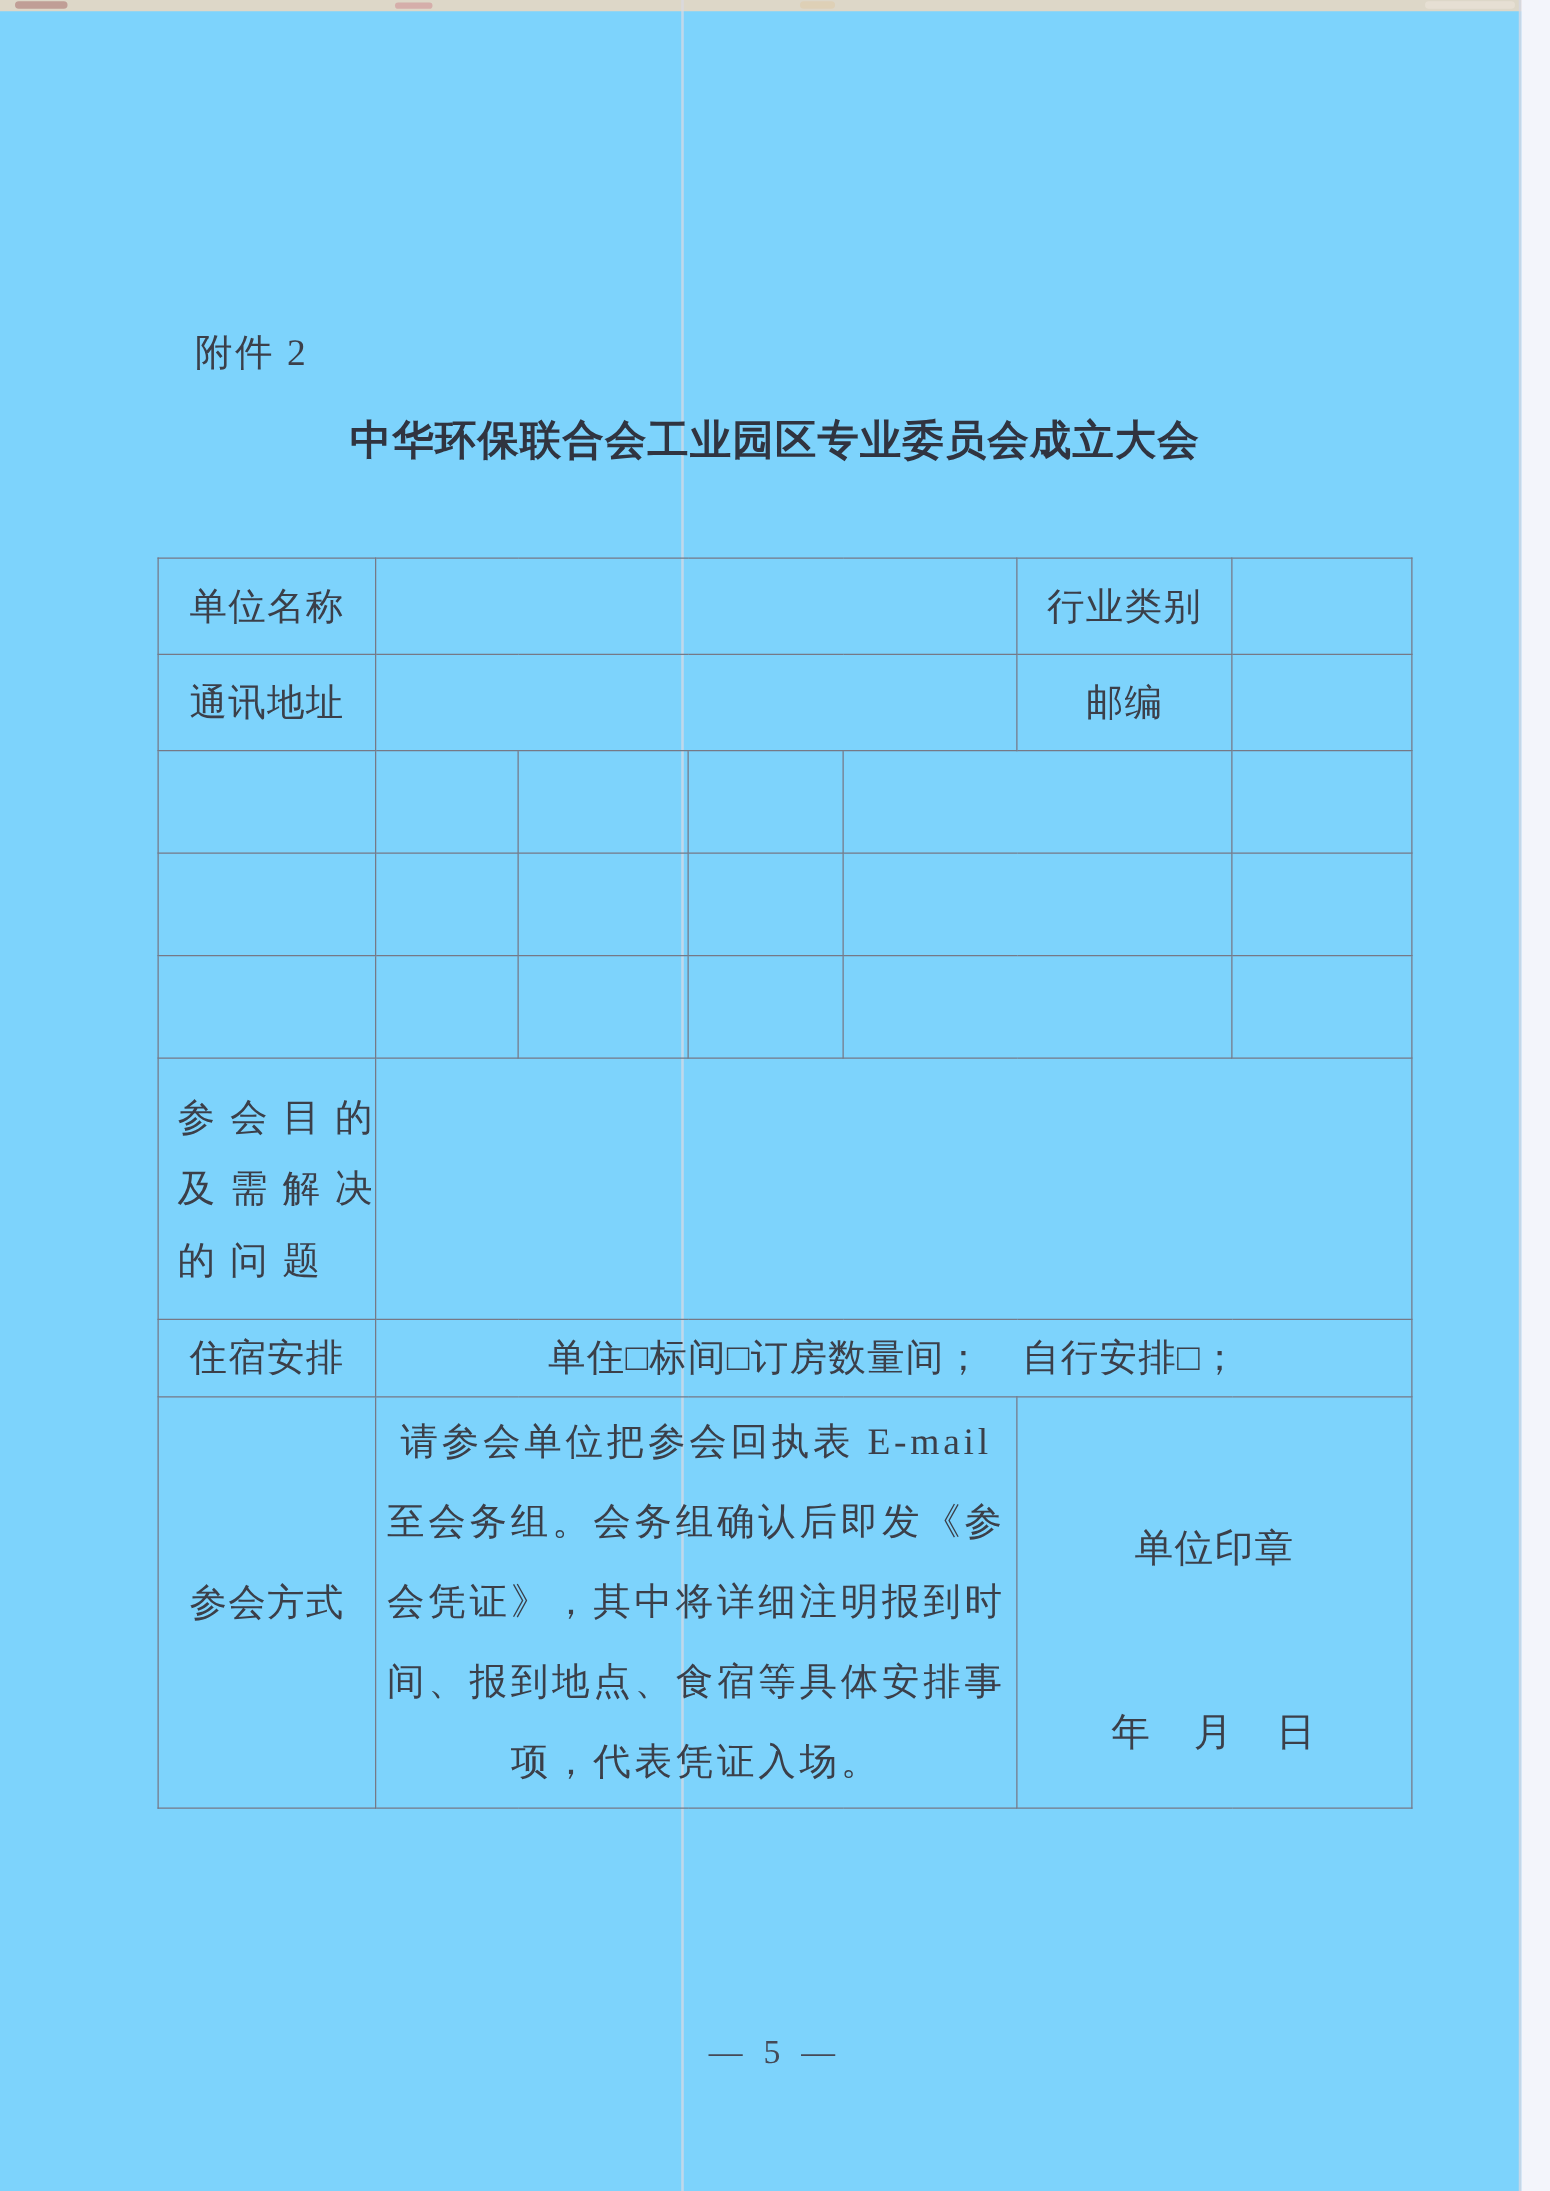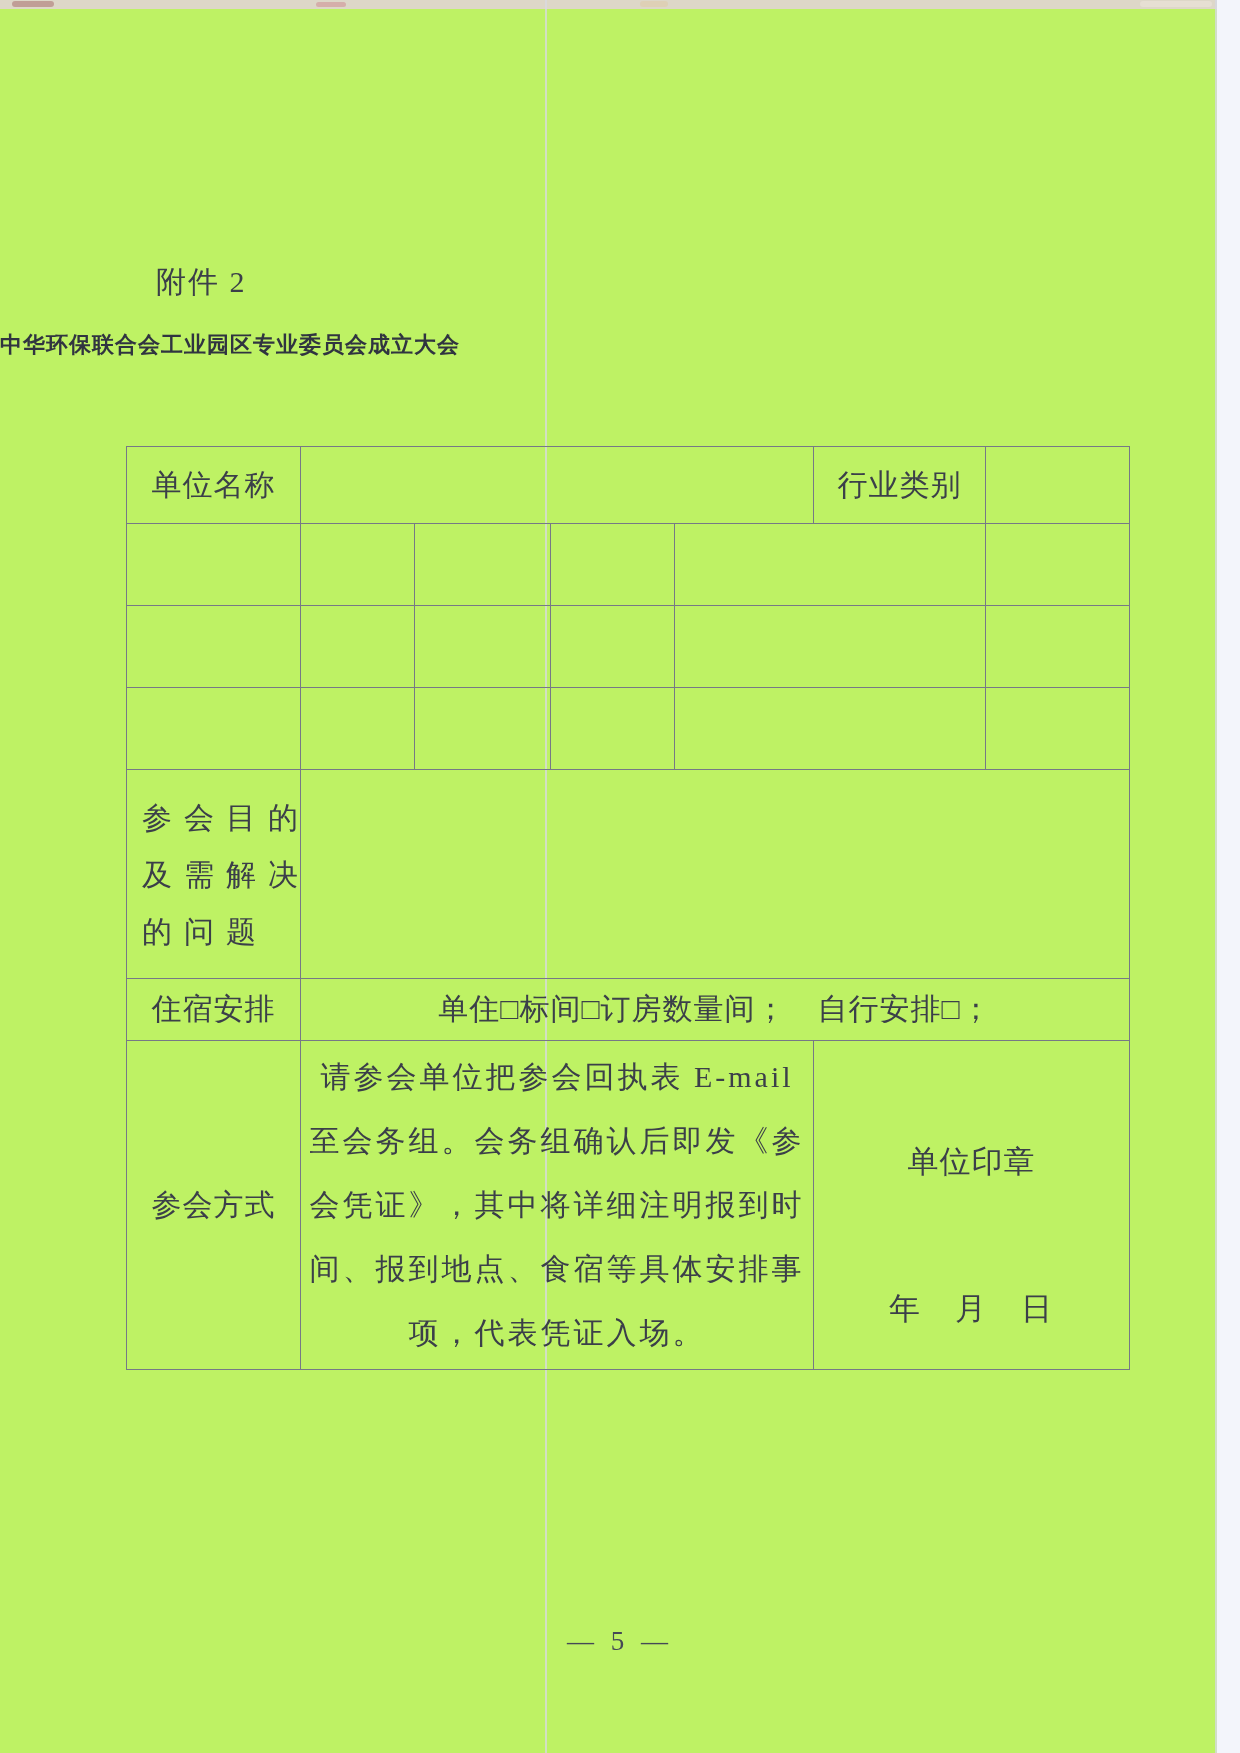--- a/index.html
+++ b/index.html
@@ -1,38 +1,38 @@
 <!DOCTYPE html>
 <html><head>
 <meta charset="utf-8">
 <style>
   html,body { margin:0; padding:0; background:#cfd1d8; }
   .page {
     position:relative; width:1240px; height:1753px;
-    background:#bef264; overflow:hidden;
+    background:#7dd3fc; overflow:hidden;
     font-family:"Liberation Serif","DejaVu Serif",serif;
     color:#3b3f49;
   }
   
   .top-band { position:absolute; top:0; left:0; right:0; height:9px; background:#ddd7c8; }
   .speck { position:absolute; border-radius:3px; }
   .speck1 { left:12px; top:1px; width:42px; height:6px; background:#b9908a; opacity:.8; }
   .speck2 { left:316px; top:2px; width:30px; height:5px; background:#d4a7a4; opacity:.85; }
   .speck3 { left:640px; top:1px; width:28px; height:6px; background:#ded0b6; }
   .speck4 { left:1140px; top:1px; width:72px; height:6px; background:#e6dfd3; }
   .right-strip { position:absolute; top:0; bottom:0; left:1217px; right:0; background:#f3f5fb; }
   .scan-vline { position:absolute; top:0; bottom:0; width:2px; }
   .vline-mid { left:545px; background:#d8dae3; opacity:.75; }
   .vline-right { left:1215px; background:#d6d8e2; opacity:.8; }
 
   
   .attachment { position:absolute; left:156px; top:262px; font-size:30px; letter-spacing:2px; }
-  .title { position:absolute; left:0; width:100%; text-align:left;
+  .title { position:absolute; left:0; width:100%; text-align:center;
            font-family:"Liberation Sans","DejaVu Sans",sans-serif; font-weight:bold;
-           color:#303440; font-size:22px; letter-spacing:1px; }
+           color:#303440; font-size:33px; letter-spacing:1px; }
   .title1 { top:330px; }
   .title2 { top:390px; }
 
   
   table.form { position:absolute; left:126px; top:446px; width:1003px;
                border-collapse:collapse; table-layout:fixed; }
   table.form td { border:1.6px solid #767986; padding:0; font-size:30px;
                   text-align:center; vertical-align:middle; letter-spacing:1px;
                   overflow:hidden; }
   tr.h77 { height:77px; }
@@ -86,20 +86,26 @@
     </colgroup>
 
     <tbody>
         <tr class="h77">
       <td>单位名称</td>
       <td colspan="4"></td>
       <td>行业类别</td>
       <td></td>
     </tr>
 
+    <tr class="h77">
+      <td>通讯地址</td>
+      <td colspan="4"></td>
+      <td>邮编</td>
+      <td></td>
+    </tr>
 
 
     <tr class="h82">
       <td></td>
       <td></td>
       <td></td>
       <td></td>
       <td colspan="2"></td>
       <td></td>
     </tr>

